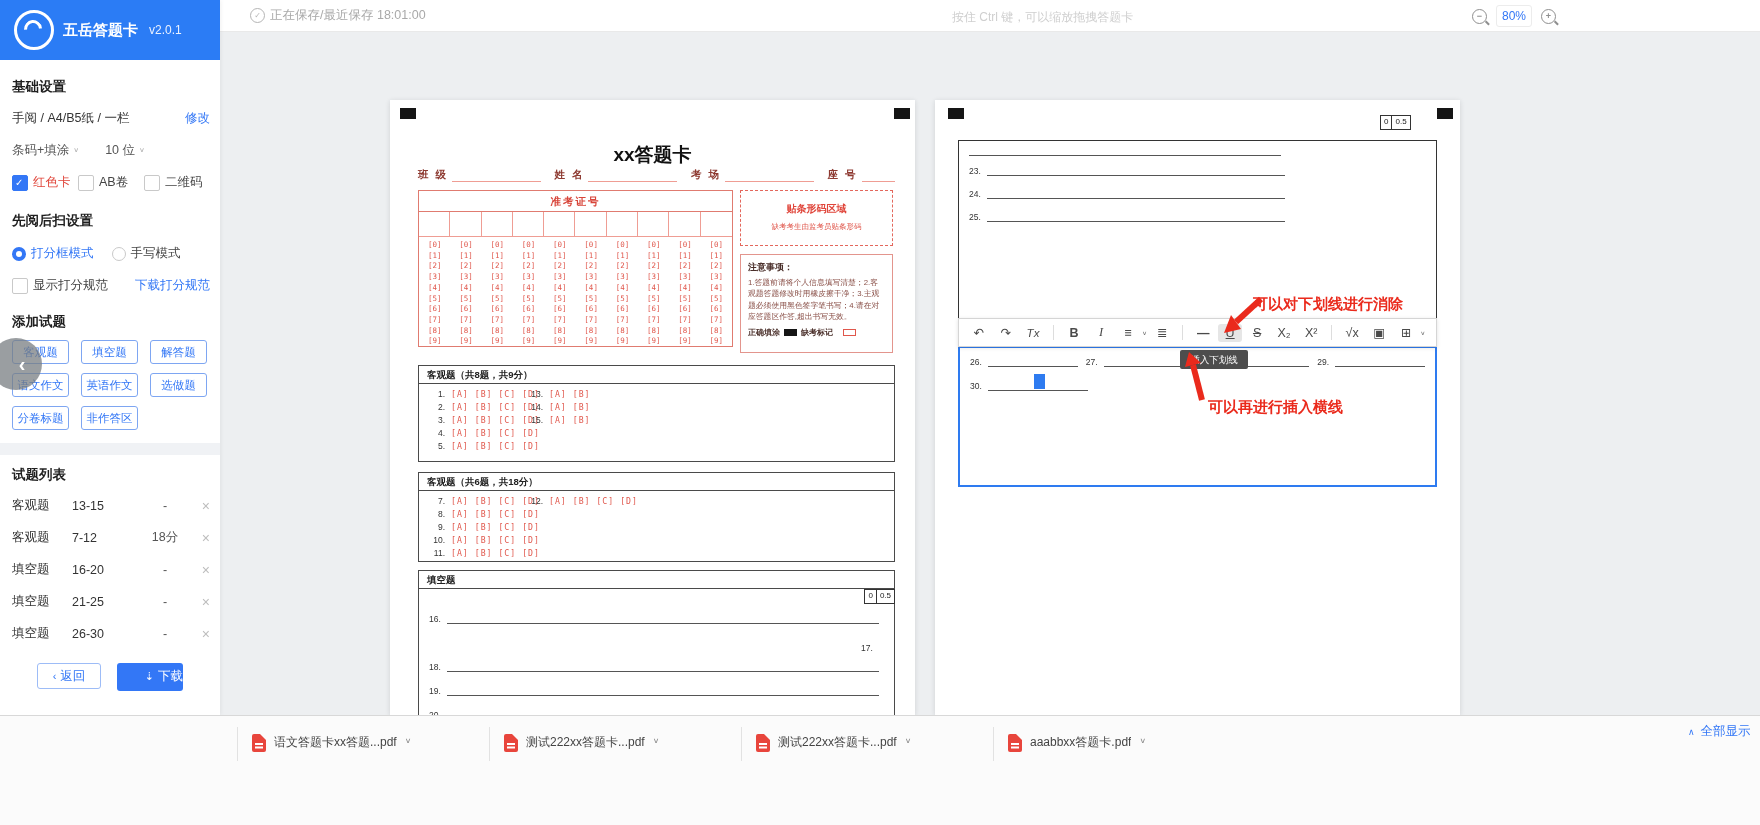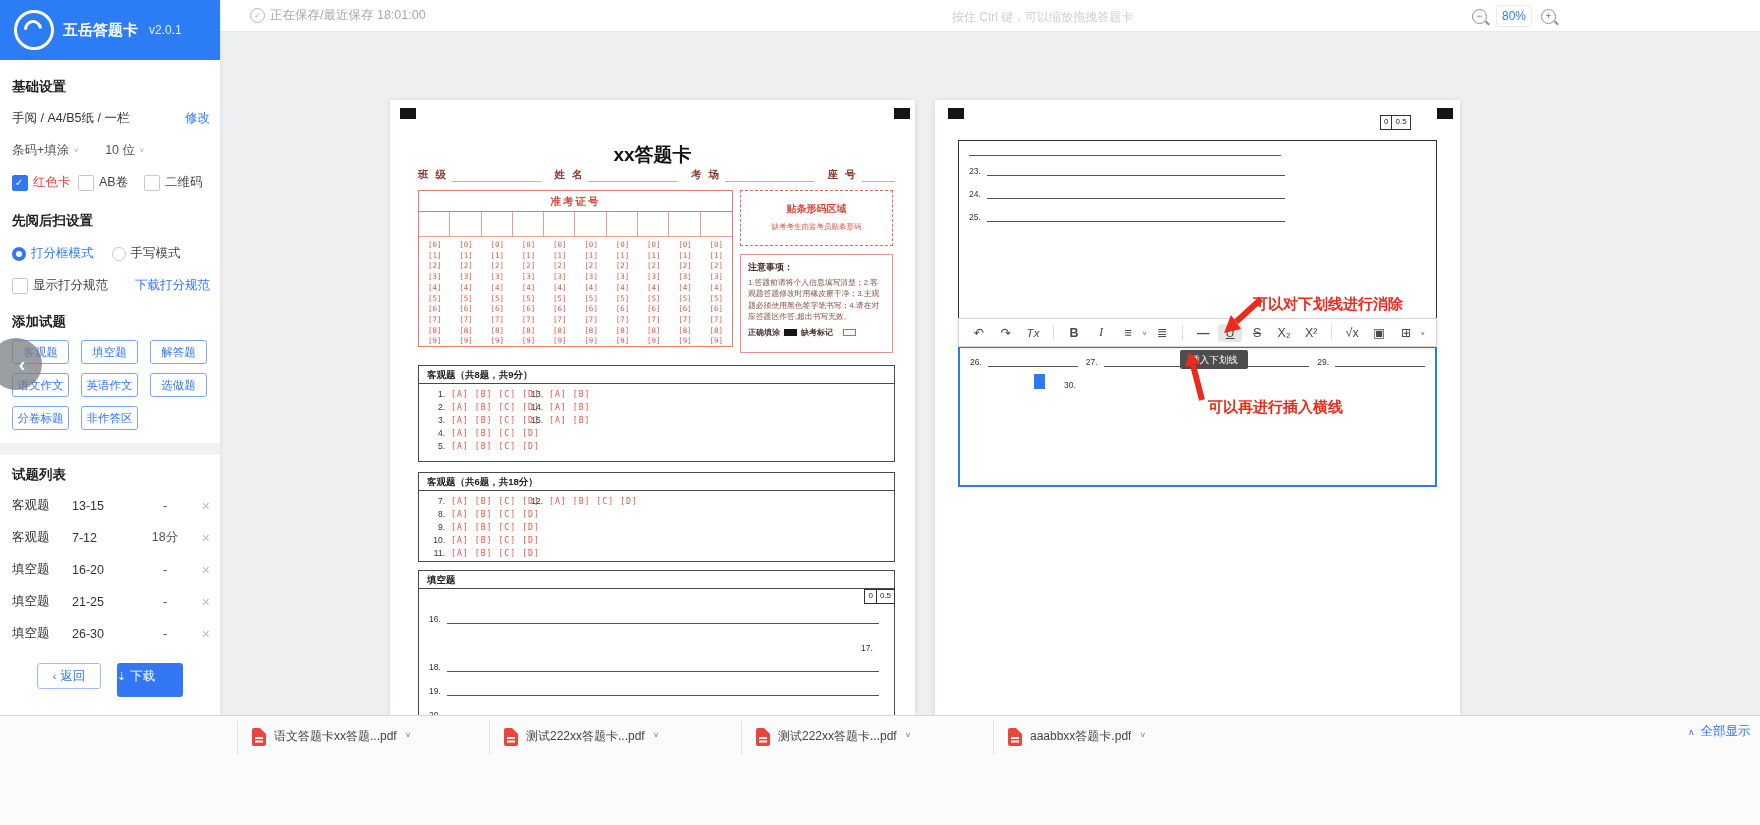--- a/index.html
+++ b/index.html
@@ -52,21 +52,21 @@
   .s-btnrow1{top:340px}.s-btnrow2{top:373px}.s-btnrow3{top:406px}
   .add-btn{width:57px;height:24px;line-height:22px;text-align:center;border:1px solid #7ea6f2;border-radius:3px;color:#3377f6;font-size:11.5px;background:#fff;box-sizing:border-box;flex:0 0 auto;}
   .band{position:absolute;left:0;right:0;top:443px;height:12px;background:#f0f2f5;}
   .s-list-title{top:466px}
   .qlrow{position:absolute;left:12px;right:10px;display:flex;align-items:center;font-size:12.5px;color:#333;}
   .lt{width:60px;}.lr{width:64px;}.ls{flex:1;text-align:center;color:#555;}
   .lx{width:16px;text-align:right;color:#bdbdbd;font-size:14px;cursor:pointer;}
   .collapse-btn{position:absolute;left:-10px;top:338px;width:52px;height:52px;border-radius:50%;background:rgba(120,125,130,.75);z-index:6;color:#fff;font-size:20px;font-weight:bold;display:flex;align-items:center;justify-content:center;padding-left:12px;box-sizing:border-box;}
   .side-footer{position:absolute;left:0;right:0;top:663px;display:flex;justify-content:center;gap:16px;}
   .back-btn{width:64px;height:26px;line-height:24px;text-align:center;border:1px solid #9dbcf7;border-radius:3px;color:#3377f6;font-size:12.5px;background:#fff;box-sizing:border-box;}
-  .dl-btn{width:66px;height:34px;line-height:26px;text-align:left;border-radius:3px;color:#fff;font-size:12.5px;background:#3377f6;}
+  .dl-btn{width:66px;height:28px;line-height:26px;text-align:right;border-radius:3px;color:#fff;font-size:12.5px;background:#3377f6;}
   .bicon{margin-right:4px;font-size:11px;}
 
   
   .canvas{position:absolute;left:220px;top:31px;width:1540px;height:684px;background:#edeff1;overflow:hidden;z-index:1;}
   .page{position:absolute;top:69px;width:525px;height:615px;background:#fff;box-shadow:0 1px 5px rgba(31,35,41,.14);overflow:hidden;}
   .page-left{left:170px;}  .page-right{left:715px;}
   .mark{position:absolute;width:16px;height:11px;background:#151515;top:8px;}
 
   
   .sheet-title{position:absolute;left:0;right:0;top:16px;text-align:center;color:#e8392e;font-size:15px;font-weight:bold;}
@@ -124,31 +124,31 @@
   [data-icon="underline"]{text-decoration:underline;}
   [data-icon="strikethrough"]{text-decoration:line-through;}
   [data-icon="horizontal-line"]{font-weight:bold;}
   .tb-divider{width:1px;height:15px;background:#ddd;margin:0 5px;flex:0 0 auto;}
   .tb-caret{font-size:7px;color:#777;margin-left:-1px;transform:scaleY(.8);}
   .tb-scores{position:absolute;left:446px;top:15px;z-index:10;}
   .blueblock{position:absolute;left:23px;top:246px;width:479px;height:141px;border:2px solid #2e7bf0;box-sizing:border-box;background:#fff;z-index:7;}
   .brow1{position:absolute;left:10px;right:10px;top:8px;display:flex;}
   .bitem{flex:1;display:flex;align-items:flex-end;margin-right:8px;}
   .bitem:last-child{margin-right:0;}
-  .brow2{position:absolute;left:4px;top:32px;width:118px;display:flex;align-items:flex-end;flex-direction:column;}
+  .brow2{position:absolute;left:10px;top:32px;width:118px;display:flex;align-items:flex-end;}
   .cursor{position:absolute;left:74px;top:26px;width:11px;height:15px;background:#2e7bf0;z-index:9;}
   .tooltip{position:absolute;left:245px;top:250px;width:68px;height:19px;line-height:19px;text-align:center;background:#4d4d4d;color:#fff;font-size:9.5px;border-radius:2px;z-index:12;}
   .ann{position:absolute;color:#ea2a1c;font-size:15px;font-weight:bold;white-space:nowrap;z-index:13;}
   .ann-top{left:318px;top:195px;} .ann-bottom{left:273px;top:298px;}
   .arrow-svg{position:absolute;z-index:13;}
   .arrow1{left:286px;top:196px;} .arrow2{left:247px;top:250px;}
 
   
   .dlbar{position:absolute;left:0;top:715px;width:1760px;height:110px;background:#fbfbfb;border-top:1px solid #d8d8d8;z-index:6;}
-  .dl-items{position:absolute;left:237px;top:5px;display:flex;height:34px;}
+  .dl-items{position:absolute;left:237px;top:11px;display:flex;height:34px;}
   .dl-item{width:252px;border-left:1px solid #e2e2e2;padding:6px 0 0 14px;display:flex;gap:8px;box-sizing:border-box;align-items:flex-start;cursor:pointer;}
   .pdficon{width:14px;height:18px;background:#e8453c;border-radius:2px;position:relative;flex:0 0 auto;margin-top:1px;}
   .pdficon::after{content:'';position:absolute;right:0;top:0;border:3.5px solid;border-color:#fbfbfb #fbfbfb transparent transparent;}
   .pdficon::before{content:'';position:absolute;left:3px;top:9px;width:8px;height:1.5px;background:#fff;box-shadow:0 3.5px 0 #fff;}
   .fname{font-size:12px;color:#444;max-width:168px;white-space:nowrap;overflow:hidden;text-overflow:ellipsis;margin-top:1px;}
   .fcaret{color:#8a8a8a;font-size:9px;margin-top:3px;transform:scaleY(.8);}
   .show-all{position:absolute;left:1688px;top:7px;display:flex;align-items:center;gap:6px;color:#3377f6;font-size:12.5px;cursor:pointer;}
   .up-ic{font-size:9px;}
 </style>
 </head>

